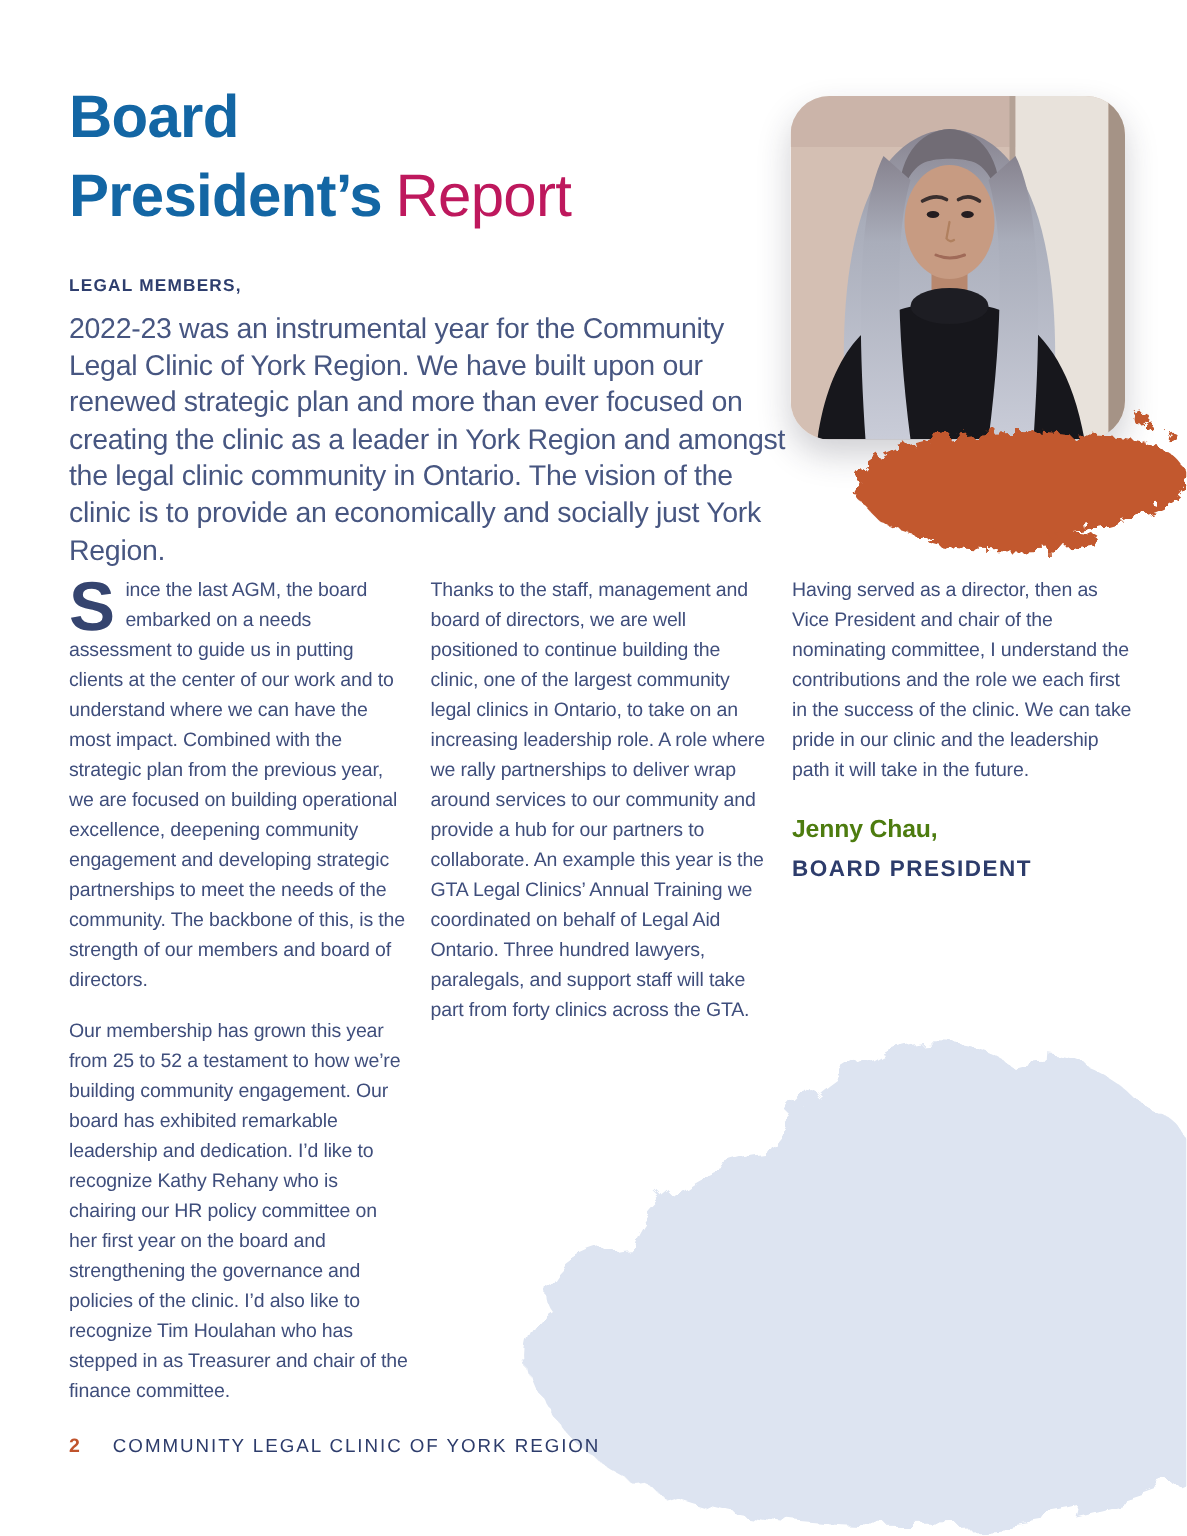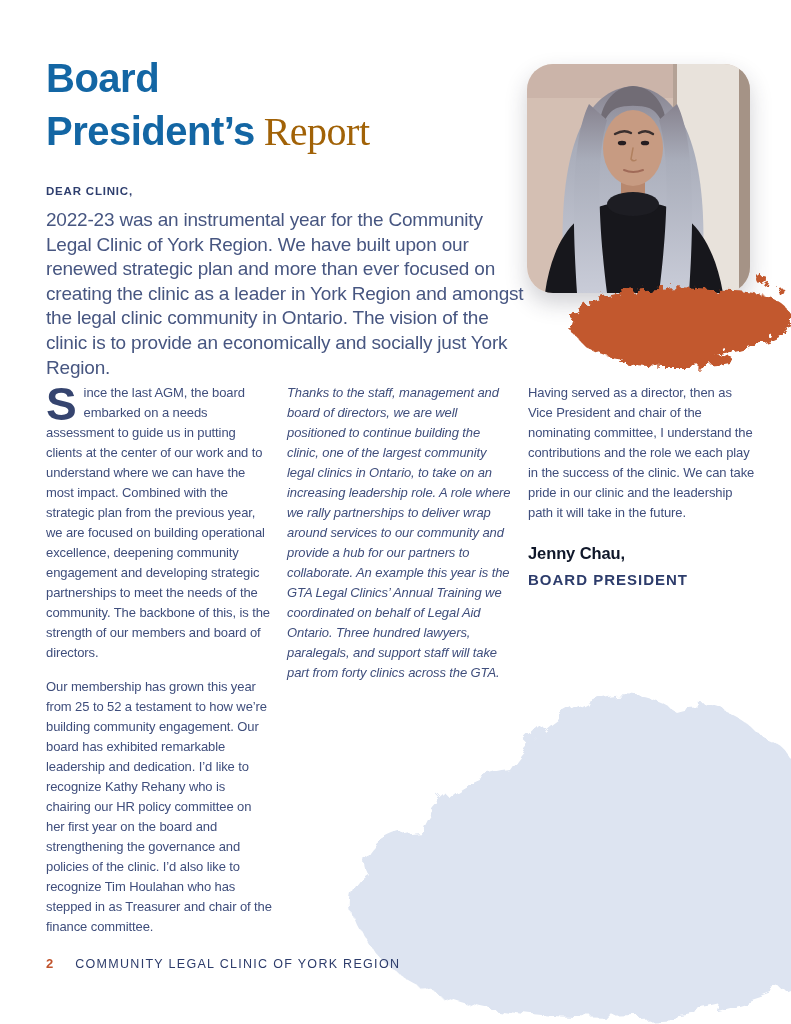--- a/index.html
+++ b/index.html
@@ -6,38 +6,38 @@
   .page{
     position:relative;width:791px;height:1024px;background:#ffffff;
     font-family:"Liberation Sans",sans-serif;overflow:hidden;
   }
   
   .blue-splash{position:absolute;left:338px;top:678px;z-index:0;}
   .orange-splash{position:absolute;left:556px;top:270px;z-index:3;}
   
   .title{position:absolute;left:46px;top:52px;z-index:2;color:#1366a4;
     font-weight:bold;font-size:40px;line-height:53px;letter-spacing:-0.5px;}
-  .title .light{font-weight:normal;margin-left:9px;color:#a16207;font-family:Liberation Serif, serif;}
+  .title .light{font-weight:normal;margin-left:9px;color:#be185d;}
   
   .salutation{position:absolute;left:46px;top:185px;z-index:2;color:#2e3e6e;
     font-size:11.5px;font-weight:bold;letter-spacing:0.8px;}
   
   .intro{position:absolute;left:46px;top:208px;width:478px;z-index:2;
     color:#475681;font-size:19px;line-height:24.6px;letter-spacing:-0.2px;}
   
   .col{position:absolute;top:383px;z-index:2;color:#3f4e7c;
     font-size:13px;line-height:20px;letter-spacing:-0.1px;}
   .col p{margin:0;}
   .col p + p{margin-top:14px;}
   .col1{left:46px;width:226px;}
-  .col2{left:287px;width:226px;font-style:italic;}
+  .col2{left:287px;width:226px;}
   .col3{left:528px;width:228px;}
   .dropcap{float:left;font-size:46px;line-height:38px;font-weight:bold;
     color:#35446f;padding:2px 7px 0 0;}
-  .sig-name{margin-top:20px;font-size:16.5px;font-weight:bold;color:#0f172a;}
+  .sig-name{margin-top:20px;font-size:16.5px;font-weight:bold;color:#4d7c0f;}
   .sig-title{margin-top:7px;font-size:15px;font-weight:bold;
     letter-spacing:1px;color:#2d3c6b;}
   
   .photo{position:absolute;left:527px;top:64px;width:223px;height:229px;
     border-radius:26px;overflow:hidden;z-index:2;
     box-shadow:0 10px 22px rgba(40,40,60,0.22);}
   .photo svg{display:block;}
   
   .footer{position:absolute;left:46px;top:956px;z-index:2;display:flex;
     align-items:baseline;gap:22px;}
@@ -129,35 +129,35 @@
       <path d="M 32 34 C 62 18, 120 14, 160 20 C 200 18, 226 28, 233 42
                C 241 56, 226 68, 200 74 C 170 86, 120 92, 90 86
                C 60 92, 30 82, 22 68 C 8 60, 12 44, 32 34 Z"></path>
       <ellipse cx="120" cy="90" rx="58" ry="7"></ellipse>
       <circle cx="206" cy="10" r="5"></circle>
       <circle cx="226" cy="22" r="3.5"></circle>
       <circle cx="14" cy="56" r="3"></circle>
     </g>
   </svg>
 
-  <div class="salutation">DEAR CLINIC,</div>
+  <div class="salutation">LEGAL MEMBERS,</div>
 
   <div class="intro">2022-23 was an instrumental year for the Community Legal Clinic of York Region. We have built upon our renewed strategic plan and more than ever focused on creating the clinic as a leader in York Region and amongst the legal clinic community in Ontario. The vision of the clinic is to provide an economically and socially just York Region.</div>
 
   <div class="col col1">
     <p><span class="dropcap">S</span><span>ince the last AGM, the board embarked on a needs assessment to guide us in putting clients at the center of our work and to understand where we can have the most impact. Combined with the strategic plan from the previous year, we are focused on building operational excellence, deepening community engagement and developing strategic partnerships to meet the needs of the community. The backbone of this, is the strength of our members and board of directors.</span></p>
     <p>Our membership has grown this year from 25 to 52 a testament to how we’re building community engagement. Our board has exhibited remarkable leadership and dedication. I’d like to recognize Kathy Rehany who is chairing our HR policy committee on her first year on the board and strengthening the governance and policies of the clinic. I’d also like to recognize Tim Houlahan who has stepped in as Treasurer and chair of the finance committee.</p>
   </div>
 
   <div class="col col2">
     <p>Thanks to the staff, management and board of directors, we are well positioned to continue building the clinic, one of the largest community legal clinics in Ontario, to take on an increasing leadership role. A role where we rally partnerships to deliver wrap around services to our community and provide a hub for our partners to collaborate. An example this year is the GTA Legal Clinics’ Annual Training we coordinated on behalf of Legal Aid Ontario. Three hundred lawyers, paralegals, and support staff will take part from forty clinics across the GTA.</p>
   </div>
 
   <div class="col col3">
-    <p>Having served as a director, then as Vice President and chair of the nominating committee, I understand the contributions and the role we each play in the success of the clinic. We can take pride in our clinic and the leadership path it will take in the future.</p>
+    <p>Having served as a director, then as Vice President and chair of the nominating committee, I understand the contributions and the role we each first in the success of the clinic. We can take pride in our clinic and the leadership path it will take in the future.</p>
     <div class="sig-name">Jenny Chau,</div>
     <div class="sig-title">BOARD PRESIDENT</div>
   </div>
 
   <div class="footer">
     <span class="page-num">2</span>
     <span class="footer-label">COMMUNITY LEGAL CLINIC OF YORK REGION</span>
   </div>
 
 </div>

